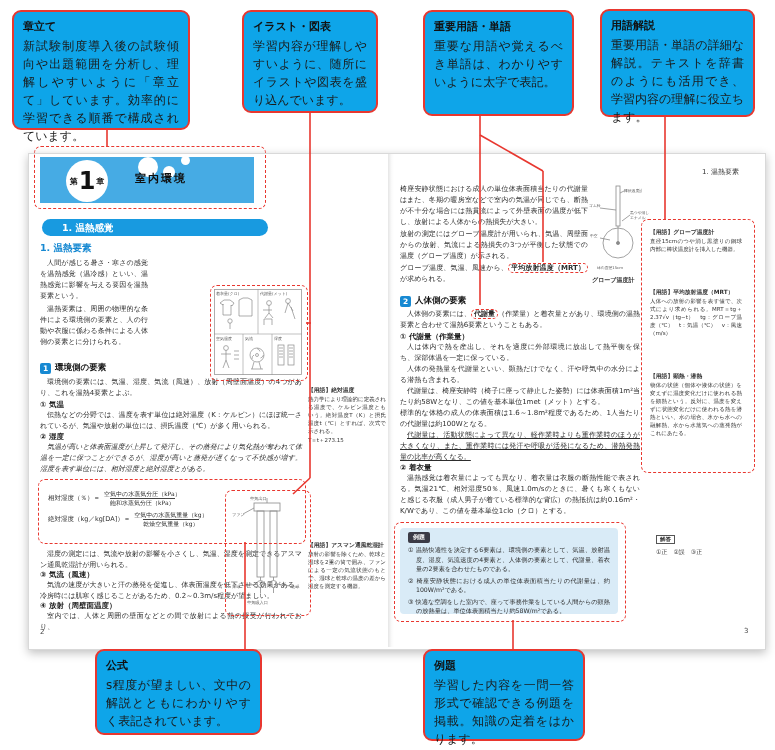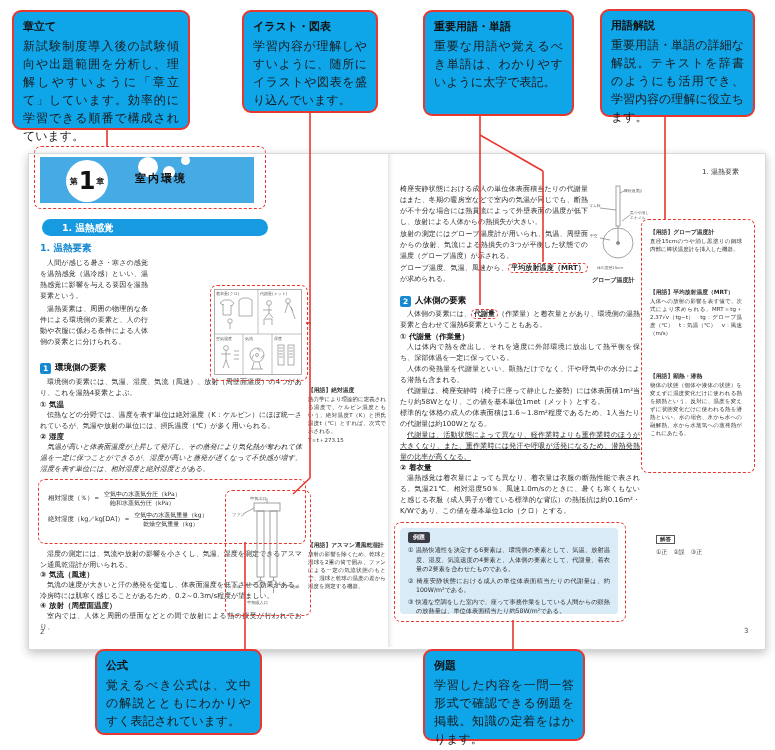--- a/index.html
+++ b/index.html
@@ -311,20 +311,20 @@
   <div class="co" style="left:423px;top:10px;width:151px;height:106px;">
     <div class="co-title">重要用語・単語</div>
     <div class="co-body">重要な用語や覚えるべき単語は、わかりやすいように太字で表記。</div>
   </div>
   <div class="co" style="left:600px;top:9px;width:155px;height:108px;">
     <div class="co-title">用語解説</div>
     <div class="co-body">重要用語・単語の詳細な解説。テキストを辞書のようにも活用でき、学習内容の理解に役立ちます。</div>
   </div>
   <div class="co" style="left:95px;top:649px;width:167px;height:86px;">
     <div class="co-title">公式</div>
-    <div class="co-body">覚えるべき公式は、文中の解説とともにわかりやすく表記されています。</div>
+    <div class="co-body">s程度が望ましい、文中の解説とともにわかりやすく表記されています。</div>
   </div>
   <div class="co" style="left:423px;top:649px;width:162px;height:92px;">
     <div class="co-title">例題</div>
     <div class="co-body">学習した内容を一問一答形式で確認できる例題を掲載。知識の定着をはかります。</div>
   </div>
 
 </div>
 
 </body></html>

